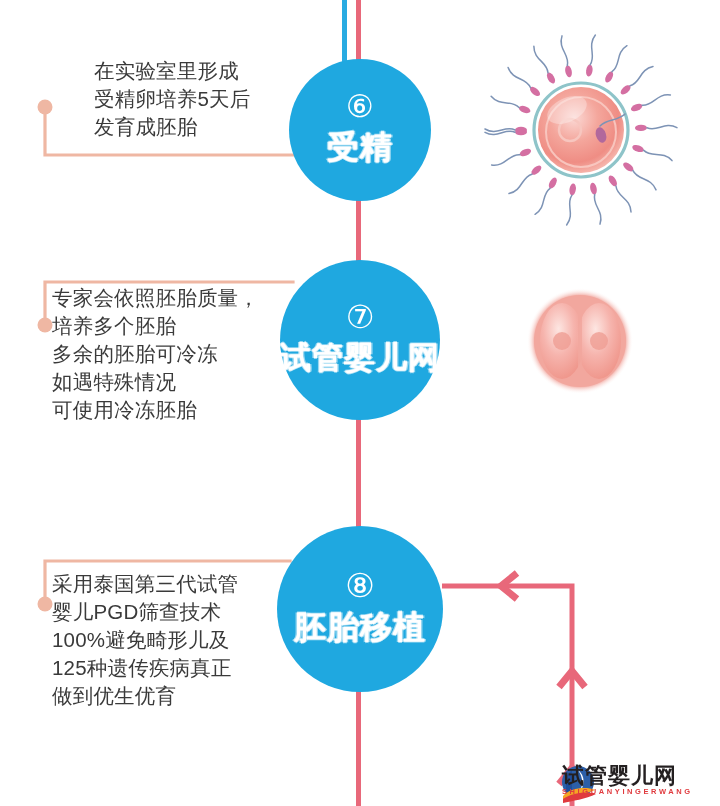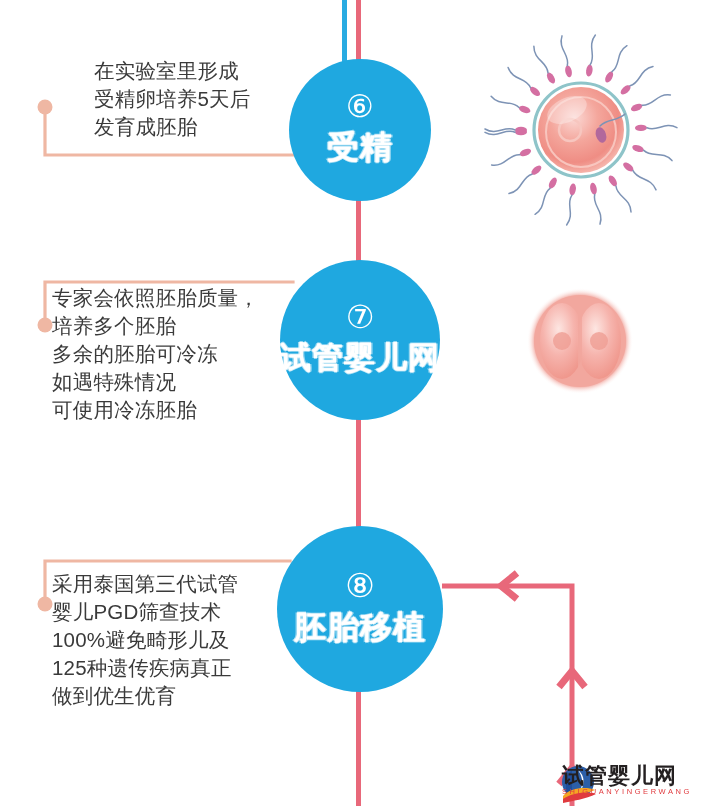--- a/index.html
+++ b/index.html
@@ -112,21 +112,21 @@
   }
   #watermark-cn {
     font-size: 22px;
     font-weight: bold;
     color: #231f20;
     letter-spacing: 1px;
     line-height: 23px;
   }
   #watermark-en {
     font-size: 7.5px;
-    font-weight: normal;
+    font-weight: bold;
     color: #E03A3E;
     letter-spacing: 2.6px;
     line-height: 10px;
   }
 </style>
 </head>
 <body>
 
 <div id="canvas">
 

